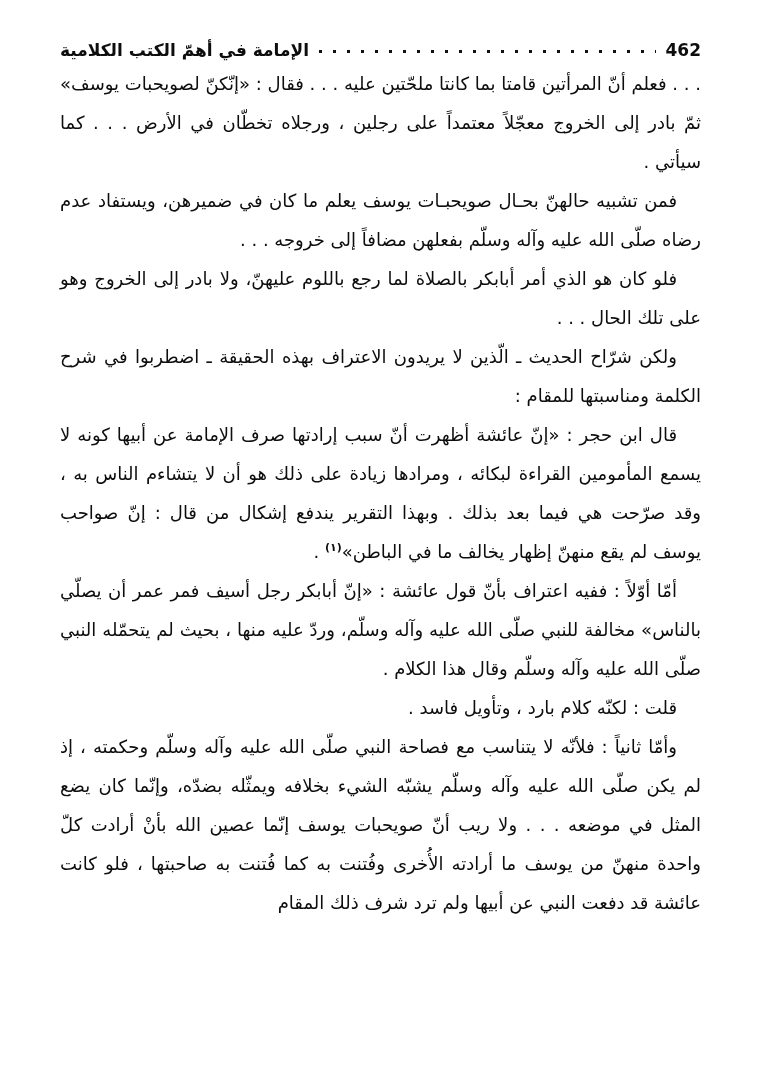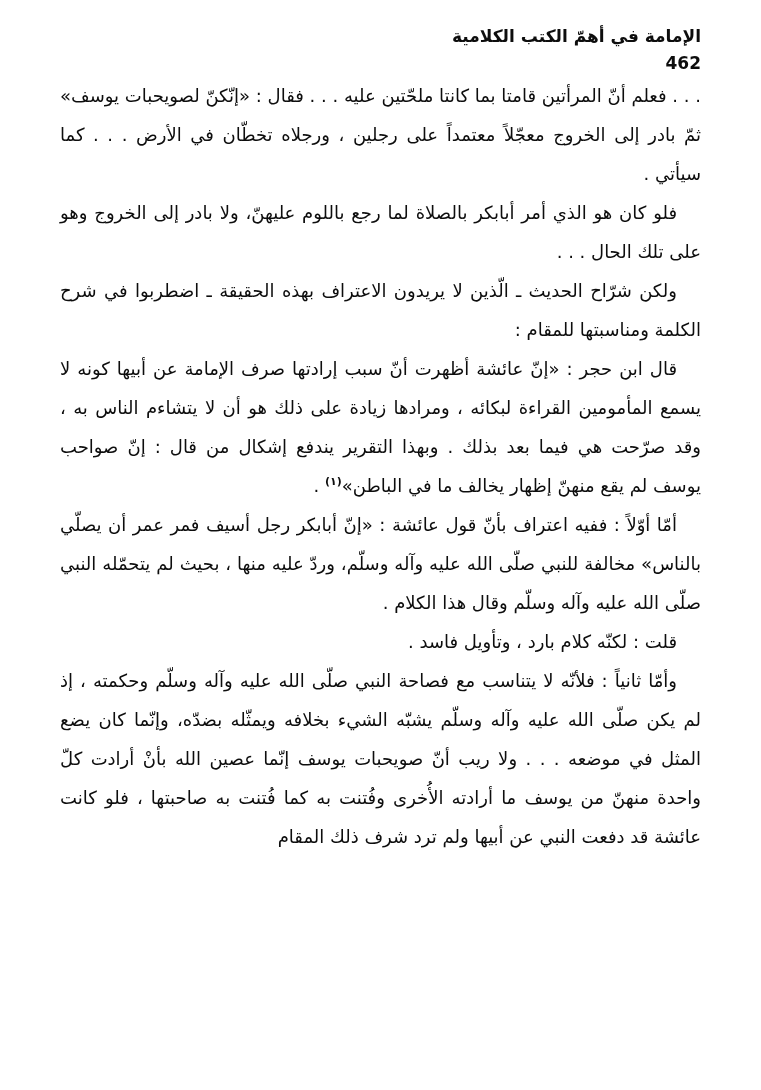--- a/index.html
+++ b/index.html
@@ -14,24 +14,24 @@
     background: #ffffff;
     color: #0d0d0d;
     font-family: "DejaVu Sans", sans-serif;
     overflow: hidden;
     box-sizing: border-box;
     padding: 26px 60px 0 60px;
   }
   
   .header {
     display: flex;
-    flex-direction: column;
+    flex-direction: row;
     align-items: flex-end;
     direction: ltr;
-    margin-bottom: 16px;
+    margin-bottom: 4px;
     height: 34px;
   }
   .running-title {
     font-size: 17px;
     font-weight: 700;
     white-space: nowrap;
     direction: rtl;
   }
   .dotted-leader {
     flex: 1;
@@ -96,20 +96,21 @@
 <div class="page">
 
   <div class="header">
     <span class="running-title">الإمامة في أهمّ الكتب الكلامية</span>
     <span class="dotted-leader"></span>
     <span class="page-number">462</span>
   </div>
 
   <div class="body-text">
     <p><span>. . . فعلم أنّ المرأتين قامتا بما كانتا ملحّتين عليه . . . فقال : «إنّكنّ لصويحبات يوسف» ثمّ بادر إلى الخروج معجّلاً معتمداً على رجلين ، ورجلاه تخطّان في الأرض . . . كما سيأتي .</span><sup class="fn-ref"></sup><span></span></p>
+    <p class="indent"><span>فمن تشبيه حالهنّ بحـال صويحبـات يوسف يعلم ما كان في ضميرهن، ويستفاد عدم رضاه صلّى الله عليه وآله وسلّم بفعلهن مضافاً إلى خروجه . . .</span><sup class="fn-ref"></sup><span></span></p>
     <p class="indent"><span>فلو كان هو الذي أمر أبابكر بالصلاة لما رجع باللوم عليهنّ، ولا بادر إلى الخروج وهو على تلك الحال . . .</span><sup class="fn-ref"></sup><span></span></p>
     <p class="indent"><span>ولكن شرّاح الحديث ـ الّذين لا يريدون الاعتراف بهذه الحقيقة ـ اضطربوا في شرح الكلمة ومناسبتها للمقام :</span><sup class="fn-ref"></sup><span></span></p>
     <p class="indent"><span>قال ابن حجر : «إنّ عائشة أظهرت أنّ سبب إرادتها صرف الإمامة عن أبيها كونه لا يسمع المأمومين القراءة لبكائه ، ومرادها زيادة على ذلك هو أن لا يتشاءم الناس به ، وقد صرّحت هي فيما بعد بذلك . وبهذا التقرير يندفع إشكال من قال : إنّ صواحب يوسف لم يقع منهنّ إظهار يخالف ما في الباطن»</span><sup class="fn-ref">(١)</sup><span> .</span></p>
     <p class="indent"><span>أمّا أوّلاً : ففيه اعتراف بأنّ قول عائشة : «إنّ أبابكر رجل أسيف فمر عمر أن يصلّي بالناس» مخالفة للنبي صلّى الله عليه وآله وسلّم، وردّ عليه منها ، بحيث لم يتحمّله النبي صلّى الله عليه وآله وسلّم وقال هذا الكلام .</span><sup class="fn-ref"></sup><span></span></p>
     <p class="indent"><span>قلت : لكنّه كلام بارد ، وتأويل فاسد .</span><sup class="fn-ref"></sup><span></span></p>
     <p class="indent"><span>وأمّا ثانياً : فلأنّه لا يتناسب مع فصاحة النبي صلّى الله عليه وآله وسلّم وحكمته ، إذ لم يكن صلّى الله عليه وآله وسلّم يشبّه الشيء بخلافه ويمثّله بضدّه، وإنّما كان يضع المثل في موضعه . . . ولا ريب أنّ صويحبات يوسف إنّما عصين الله بأنْ أرادت كلّ واحدة منهنّ من يوسف ما أرادته الأُخرى وفُتنت به كما فُتنت به صاحبتها ، فلو كانت عائشة قد دفعت النبي عن أبيها ولم ترد شرف ذلك المقام</span><sup class="fn-ref"></sup><span></span></p>
   </div>
 
 
 </div>

